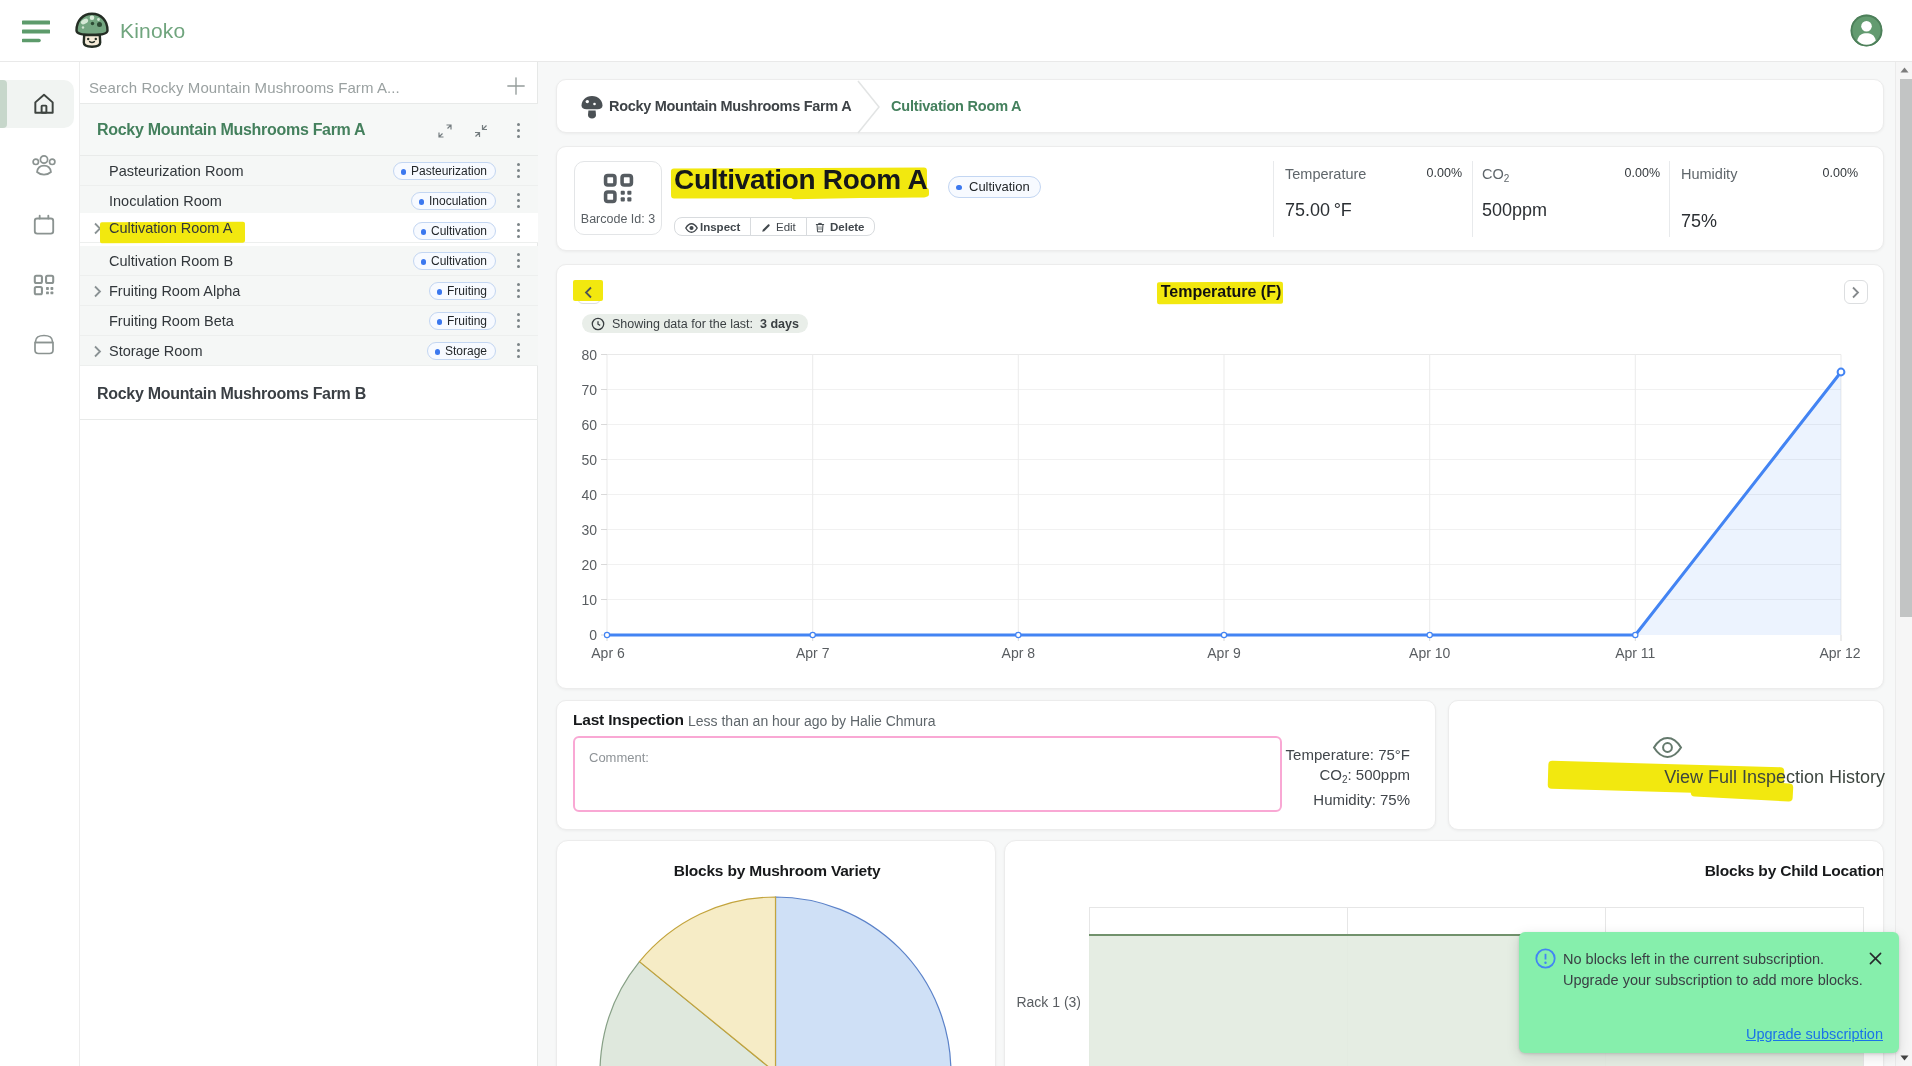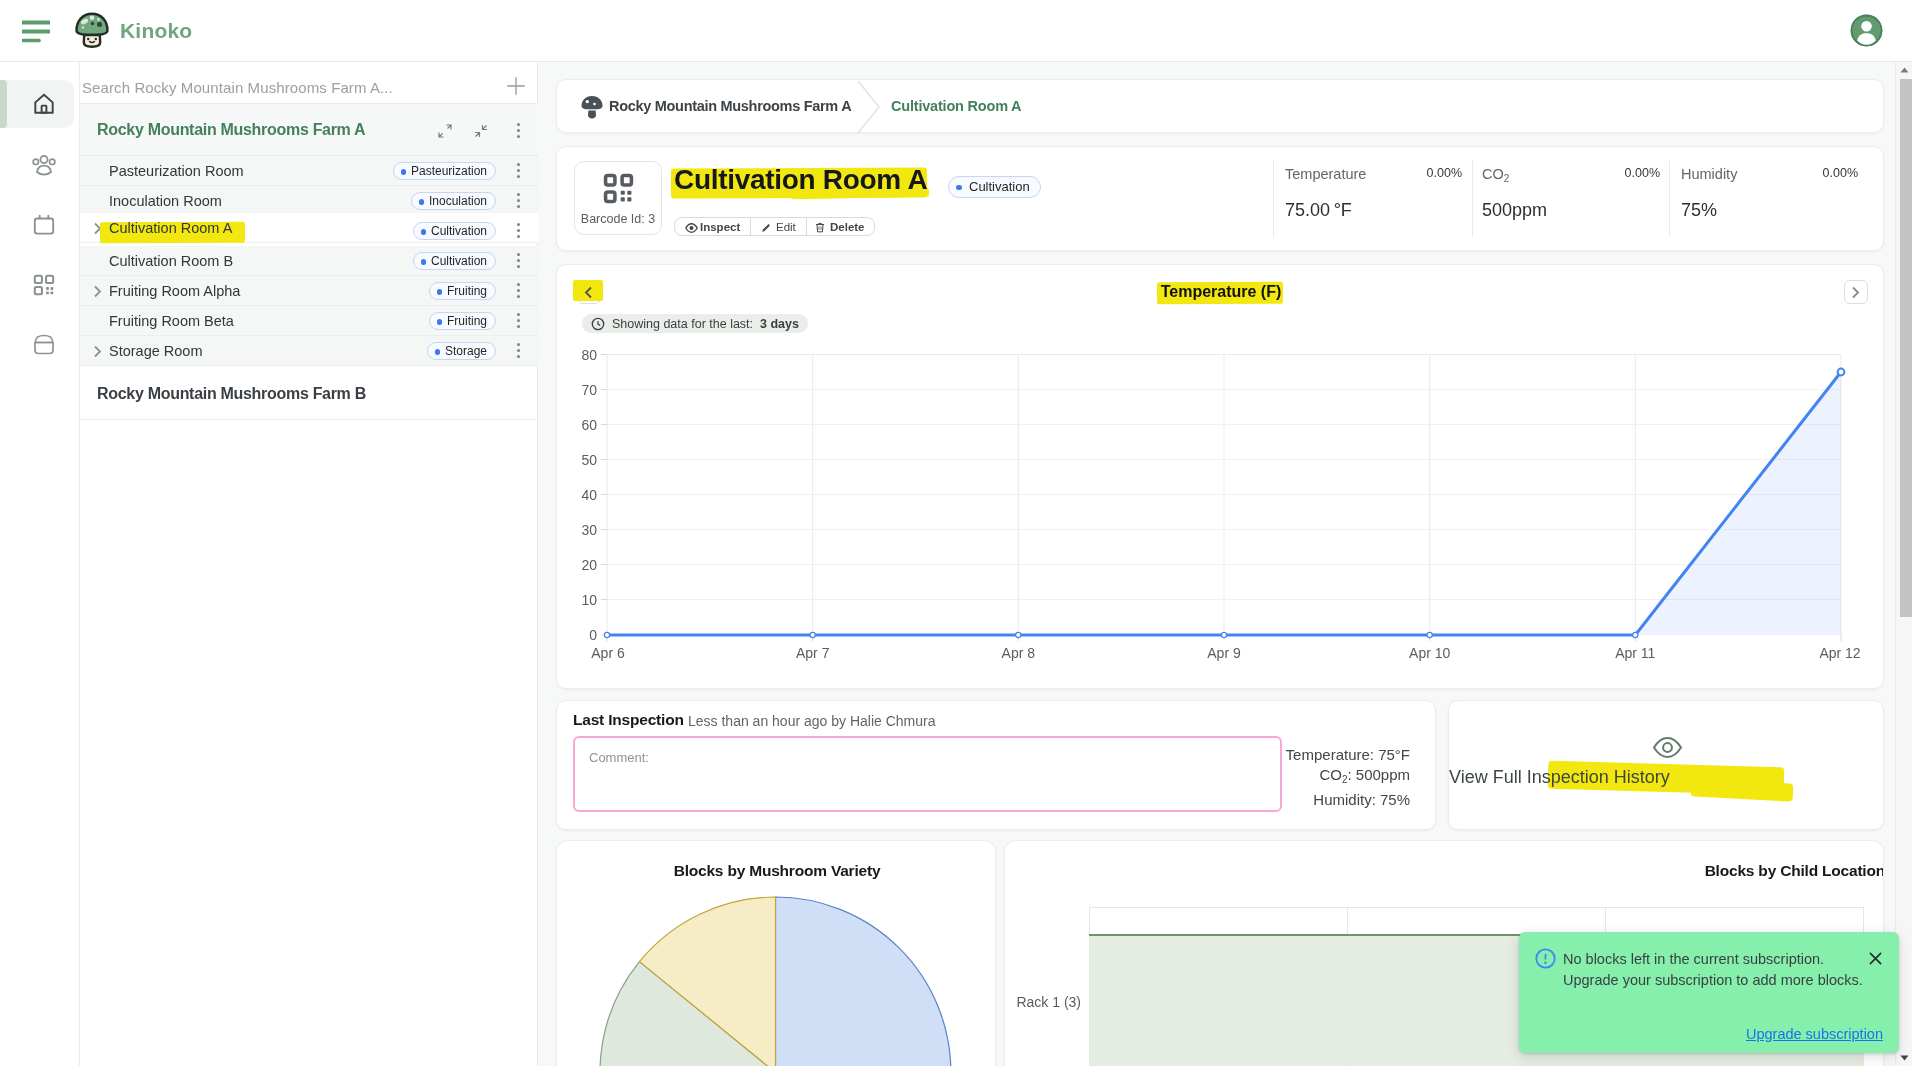--- a/index.html
+++ b/index.html
@@ -44,21 +44,21 @@
     <circle cx="18" cy="5.8" r="2.3" fill="#dbeedb"></circle>
     <circle cx="24.5" cy="7.5" r="1.4" fill="#d5e9d6"></circle>
     <circle cx="9" cy="15.5" r="1.2" fill="#cfe3d0"></circle>
     <circle cx="18.5" cy="11.5" r="1.7" fill="#2c4a33"></circle>
     <circle cx="25.5" cy="12.5" r="2.5" fill="#2c4a33"></circle>
     <path d="M10.2 23 L9.8 30.5 C9.8 33.3 12.4 34.7 18 34.7 C23.6 34.7 26.2 33.3 26.2 30.5 L25.8 23 Z" fill="#f6ecd9" stroke="#242d24" stroke-width="2.4" stroke-linejoin="round"></path>
     <circle cx="14.2" cy="27" r="1.2" fill="#242d24"></circle>
     <circle cx="21.8" cy="27" r="1.2" fill="#242d24"></circle>
     <path d="M15.6 29.6 Q18 31.3 20.4 29.6" fill="none" stroke="#242d24" stroke-width="1.5" stroke-linecap="round"></path>
   </svg>
-  <div class="abs" style="left:120px;top:19px;font-size:21px;font-weight:bold;color:#70a57e;letter-spacing:0.2px">Kinoko</div>
+  <div class="abs" style="left:120px;top:19px;font-size:21px;font-weight:normal;color:#70a57e;letter-spacing:0.2px">Kinoko</div>
   <svg class="abs" style="left:1850px;top:14px" width="33" height="33" viewBox="0 0 33 33">
     <circle cx="16.5" cy="16.5" r="15.8" fill="#639b70"></circle>
     <circle cx="16.5" cy="16.5" r="15" fill="none" stroke="#4d7f5a" stroke-width="1.8"></circle>
     <circle cx="16.5" cy="12.2" r="5.3" fill="#fff"></circle>
     <path d="M7.2 26.4 C8.6 20.6 12.3 19.2 16.5 19.2 C20.7 19.2 24.4 20.6 25.8 26.4 C23.3 29.2 20.1 30.8 16.5 30.8 C12.9 30.8 9.7 29.2 7.2 26.4 Z" fill="#fff"></path>
   </svg>
 </div>
 
 <div id="rail">
   <div class="active"></div>
@@ -89,21 +89,21 @@
       <rect x="18" y="18" width="2.6" height="2.6" rx="0.6"></rect>
     </g>
   </svg>
   <svg class="abs" style="left:31px;top:269px" width="26" height="27" viewBox="0 0 26 27" fill="none" stroke="#8b9391" stroke-width="1.7" stroke-linejoin="round">
     <path d="M4.5 10.5 C4.5 6.5 8 4.5 13 4.5 C18 4.5 21.5 6.5 21.5 10.5 L21.5 11.5 L4.5 11.5 Z"></path>
     <path d="M4 11.5 L22 11.5 L22 19 C22 21 20.5 22.5 18.5 22.5 L7.5 22.5 C5.5 22.5 4 21 4 19 Z"></path>
   </svg>
 </div>
 
 <div id="tree">
-  <div class="abs" style="left:2px;top:12px;width:440px;height:28px;font-size:15px;color:#9aa1a1;letter-spacing:0.1px;line-height:28px">Search Rocky Mountain Mushrooms Farm A...</div>
+  <div class="abs" style="left:9px;top:12px;width:440px;height:28px;font-size:15px;color:#9aa1a1;letter-spacing:0.1px;line-height:28px">Search Rocky Mountain Mushrooms Farm A...</div>
   <svg class="abs" style="left:426px;top:14px" width="20" height="20" viewBox="0 0 22 22" stroke="#949c9b" stroke-width="1.5" stroke-linecap="round">
     <line x1="11" y1="2" x2="11" y2="20"></line>
       <line x1="2" y1="11" x2="20" y2="11"></line>
   </svg>
   <div class="abs" style="left:0;top:41px;width:458px;border-top:1px solid #e8eae9"></div>
   <div class="abs" style="left:0;top:42px;width:458px;height:52px;background:#f6f8f7;border-bottom:1px solid #e9ebea"></div>
   <div class="abs" style="left:17px;top:59px;font-size:16px;font-weight:bold;color:#44805d;letter-spacing:-0.3px">Rocky Mountain Mushrooms Farm A</div>
 
   <svg class="abs" style="left:357px;top:61px" width="16" height="16" viewBox="0 0 16 16" stroke="#757d80" stroke-width="1.2" fill="none">
     <path d="M9.5 2 L14 2 L14 6.5 M14 2 L10.5 5.5"></path>
@@ -257,21 +257,21 @@
   <div class="abs" style="left:915px;top:14px;height:76px;border-left:1px solid #e8eaec"></div>
   <div class="abs" style="left:1112px;top:14px;height:76px;border-left:1px solid #e8eaec"></div>
   <div class="abs glabel" style="left:728px;top:19px;font-size:14.5px">Temperature</div>
   <div class="abs" style="left:835px;top:19px;width:70px;text-align:right;font-size:12.5px;color:#33383c">0.00%</div>
   <div class="abs" style="left:728px;top:53px;font-size:18px;color:#2b2f33">75.00 °F</div>
   <div class="abs glabel" style="left:925px;top:19px;font-size:14.5px">CO<span class="sub2">2</span></div>
   <div class="abs" style="left:1033px;top:19px;width:70px;text-align:right;font-size:12.5px;color:#33383c">0.00%</div>
   <div class="abs" style="left:925px;top:53px;font-size:18px;color:#2b2f33">500ppm</div>
   <div class="abs glabel" style="left:1124px;top:19px;font-size:14.5px">Humidity</div>
   <div class="abs" style="left:1231px;top:19px;width:70px;text-align:right;font-size:12.5px;color:#33383c">0.00%</div>
-  <div class="abs" style="left:1124px;top:53px;font-size:18px;color:#2b2f33">75%</div>
+  <div class="abs" style="left:1124px;top:64px;font-size:18px;color:#2b2f33">75%</div>
 </div>
 
 <div class="card" style="left:556px;top:264px;width:1328px;height:425px">
   <div class="abs" style="left:20px;top:15px;width:24px;height:24px;border:1px solid #dcdee0;border-radius:6px"></div>
   <div class="hl" style="left:16px;top:15px;width:30px;height:21px;border-radius:2px"></div>
   <svg class="abs" style="left:27px;top:21px;z-index:1" width="9" height="13" viewBox="0 0 9 13" fill="none" stroke="#4e5356" stroke-width="1.8">
       <path d="M7 1.5 L2 6.5 L7 11.5"></path>
     </svg>
   <div class="abs" style="left:1287px;top:15px;width:24px;height:24px;border:1px solid #dcdee0;border-radius:6px"></div>
   <svg class="abs" style="left:1294px;top:21px" width="9" height="13" viewBox="0 0 9 13" fill="none" stroke="#85898c" stroke-width="1.8">
@@ -381,21 +381,21 @@
   <div class="abs" style="left:593px;top:44px;width:260px;text-align:right;font-size:15px;color:#41464b;line-height:20px">Temperature: 75°F<br>CO<span class="sub2">2</span>: 500ppm<br>Humidity: 75%</div>
 </div>
 
 <div class="card" style="left:1448px;top:700px;width:436px;height:130px">
   <svg class="abs" style="left:203px;top:35px" width="31" height="23" viewBox="0 0 31 23" fill="none" stroke="#64796c" stroke-width="2">
     <path d="M2 11.5 C6.5 4.2 11 2 15.5 2 C20 2 24.5 4.2 29 11.5 C24.5 18.8 20 21 15.5 21 C11 21 6.5 18.8 2 11.5 Z"></path>
     <circle cx="15.5" cy="11.5" r="4.4"></circle>
   </svg>
   <div class="hl" style="left:99px;top:63px;width:236px;height:28px;border-radius:4px;transform:rotate(1.6deg)"></div>
   <div class="hl" style="left:242px;top:80px;width:102px;height:18px;border-radius:4px;transform:rotate(3deg)"></div>
-  <div class="abs" style="left:0;top:66px;width:436px;text-align:left;font-size:18px;color:#3c453f;z-index:1">View Full Inspection History</div>
+  <div class="abs" style="left:0;top:66px;width:436px;text-align:right;font-size:18px;color:#3c453f;z-index:1">View Full Inspection History</div>
 </div>
 
 <div class="card" style="left:556px;top:840px;width:440px;height:260px;border-radius:12px">
   <div class="abs" style="left:0;top:21px;width:440px;text-align:center;font-size:15.5px;font-weight:bold;color:#17191b;letter-spacing:-0.2px">Blocks by Mushroom Variety</div>
   <svg class="abs" style="left:0;top:0" width="440" height="260" viewBox="0 0 440 260">
     <path d="M218.5,231.5 L218.5,56 A175.5,175.5 0 0 1 218.5,407 Z" fill="#cfe0f6" stroke="#5b82c9" stroke-width="1.2"></path>
     <path d="M218.5,231.5 L218.5,407 A175.5,175.5 0 0 1 82.5,120.6 Z" fill="#dfe8dd" stroke="#87a086" stroke-width="1.2"></path>
     <path d="M218.5,231.5 L82.5,120.6 A175.5,175.5 0 0 1 218.5,56 Z" fill="#f6ecc6" stroke="#c3a43d" stroke-width="1.2"></path>
   </svg>
 </div>

